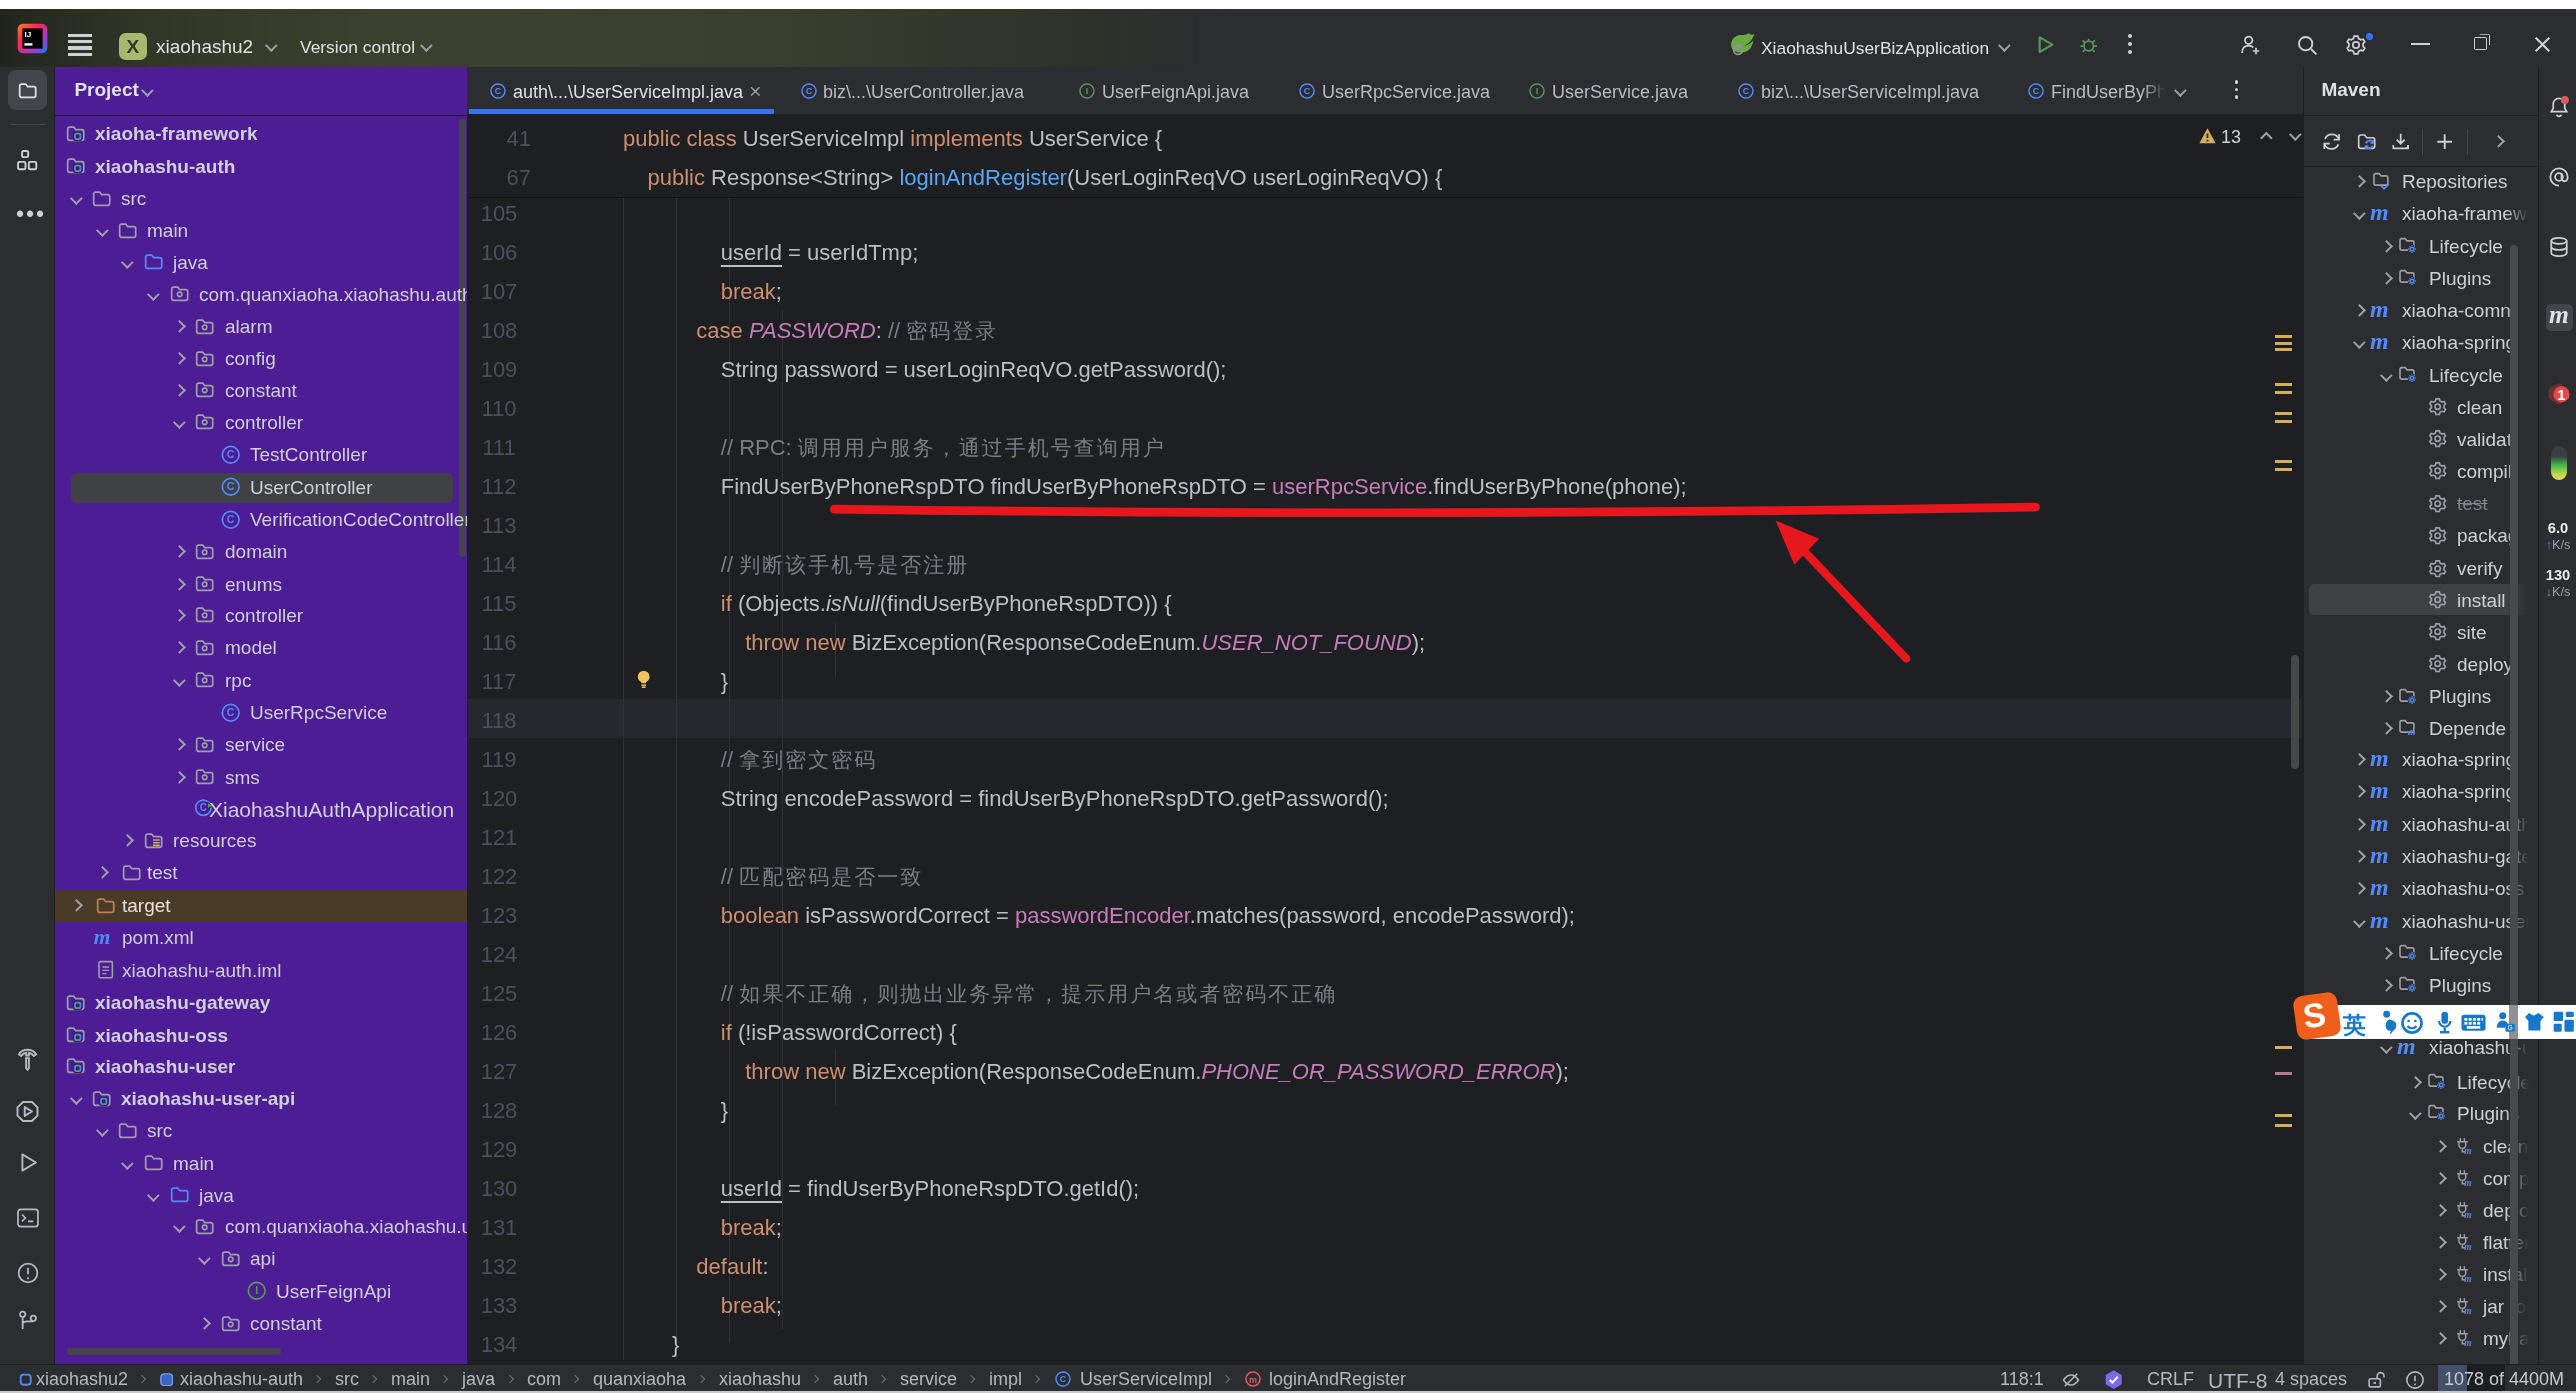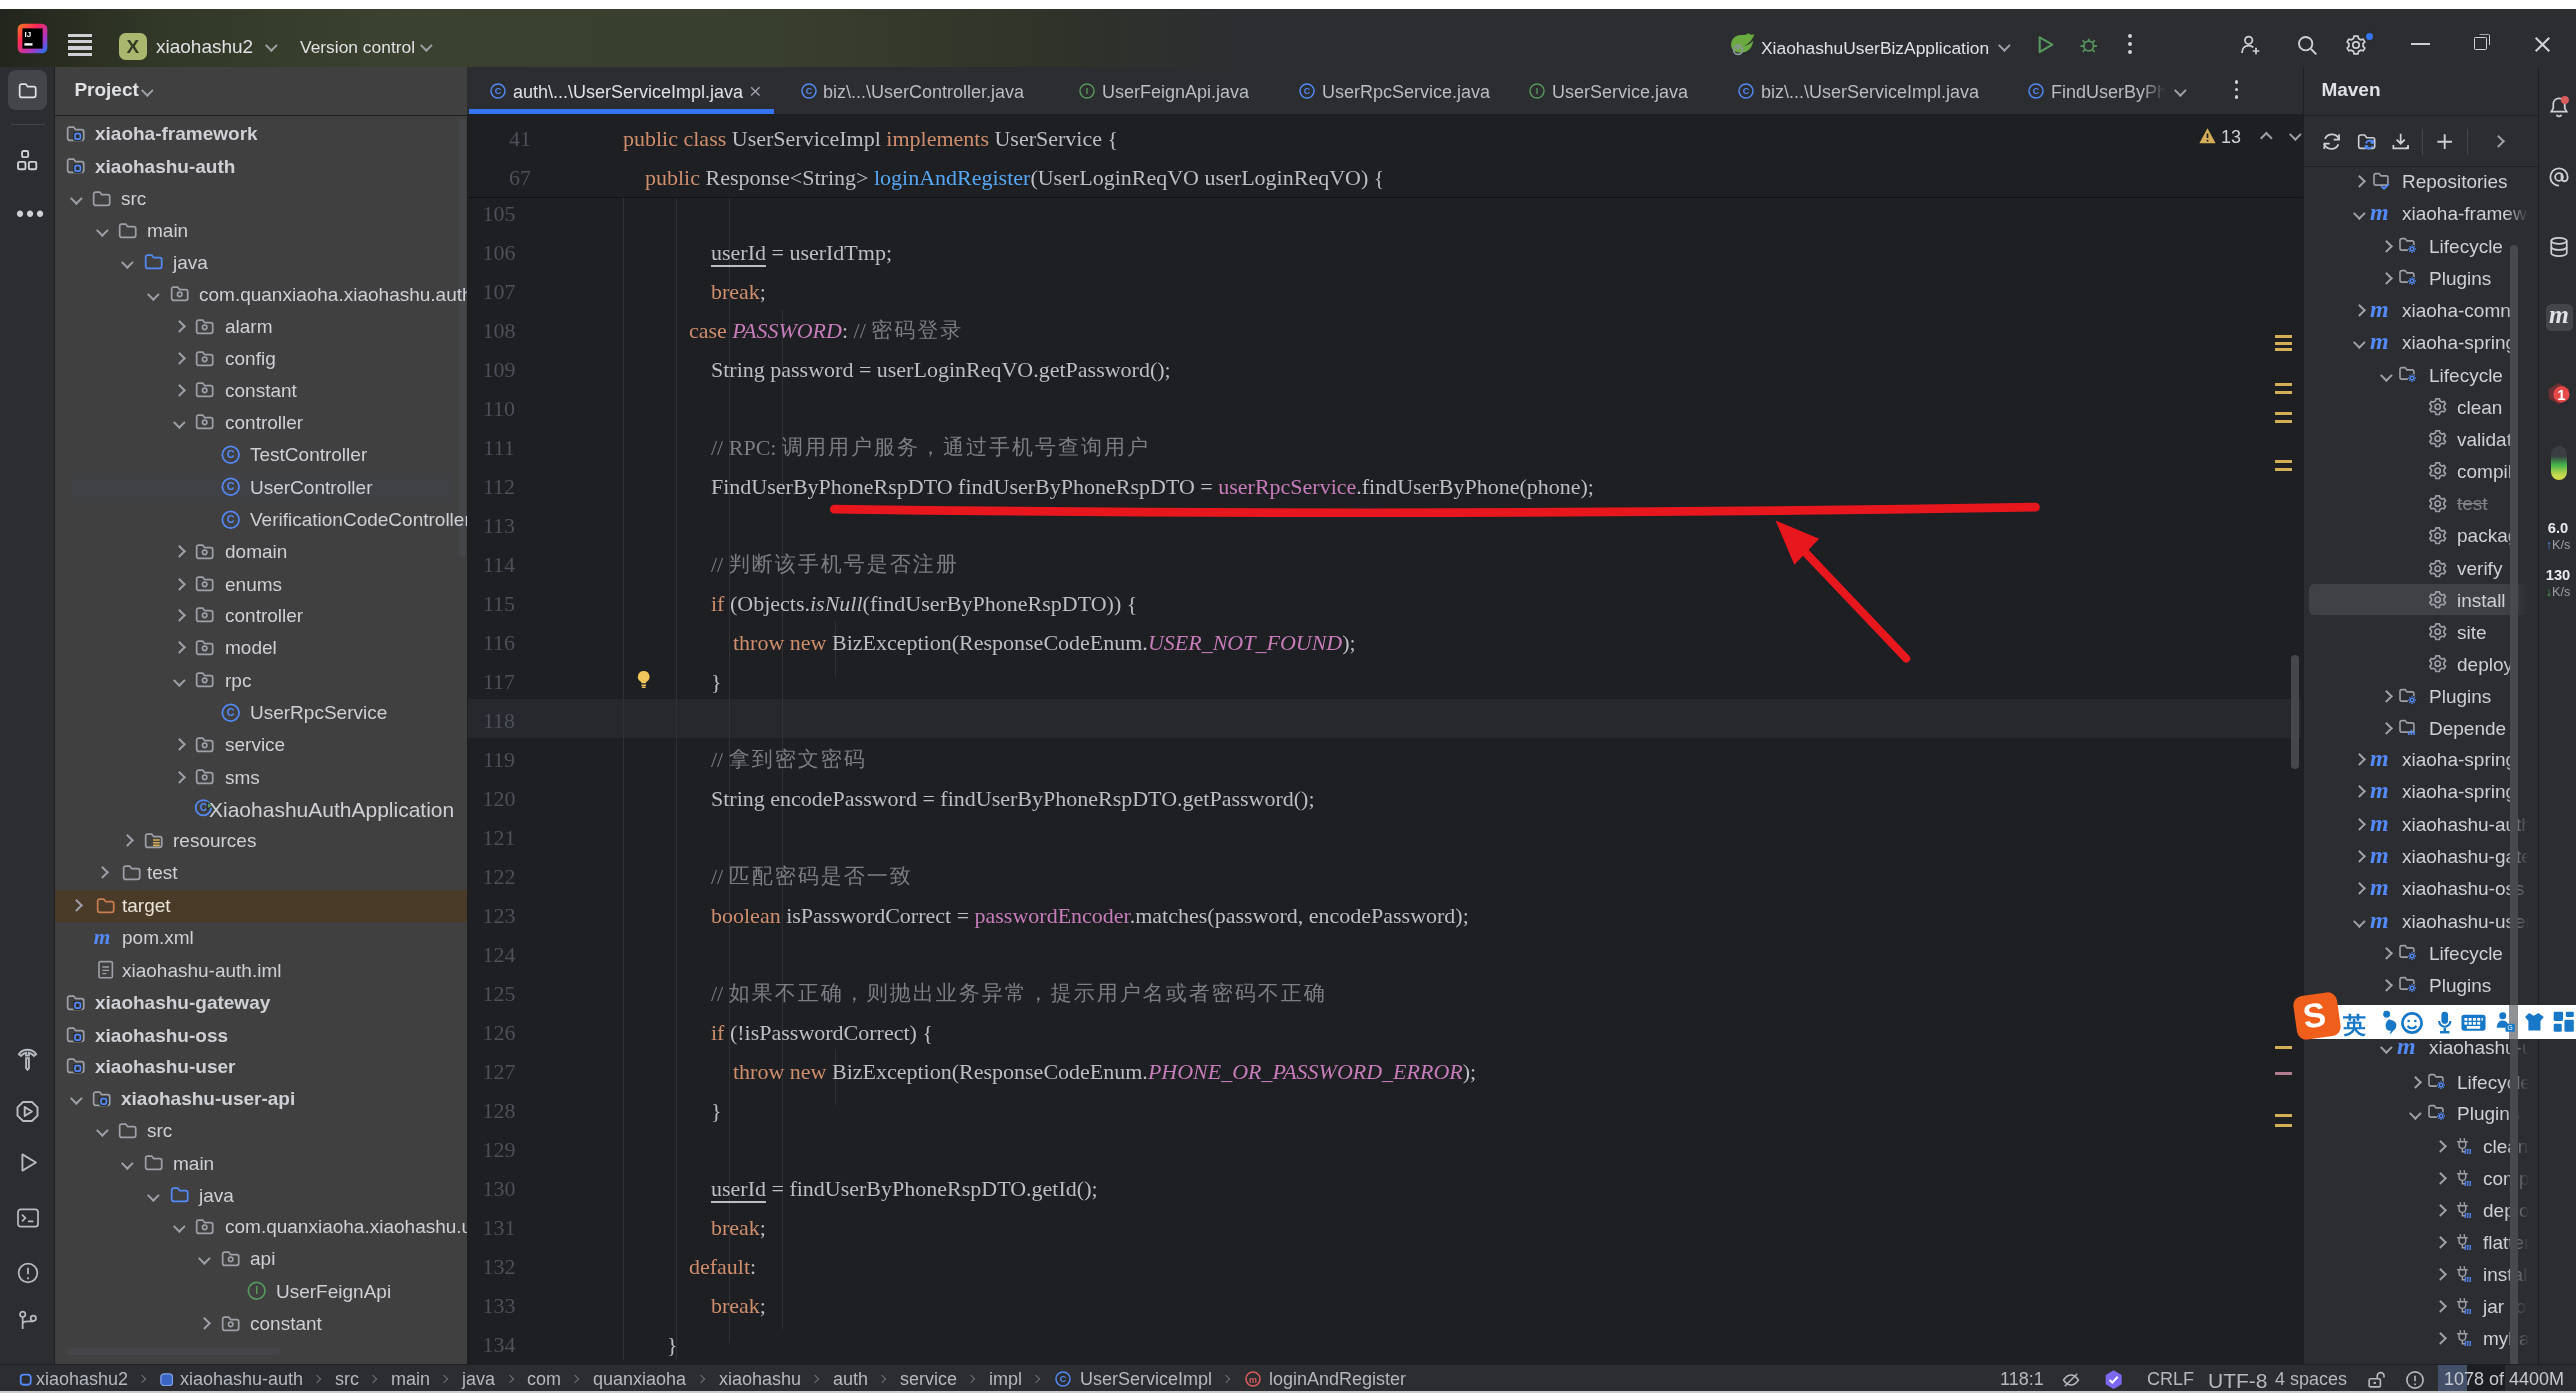--- a/index.html
+++ b/index.html
@@ -1,26 +1,26 @@
 <!DOCTYPE html>
 <html style="font-size:10.7px"><head><meta charset="utf-8"><style>
 *{margin:0;padding:0;box-sizing:border-box}
 html,body{width:2576px;height:1393px;overflow:hidden;background:#1e1f22}
 body{font-family:"Liberation Sans",sans-serif;color:#dfe1e5;position:relative}
 .abs{position:absolute}
 .white-top{left:0;top:0;width:2576px;height:8.7px;background:#fff}
 .titlebar{left:0;top:8.7px;width:2576px;height:58px;background:linear-gradient(90deg,#22251d 0%,#313827 6%,#3a412e 15%,#393f2e 30%,#2f3329 41%,#2b2d30 48%,#2b2d30 100%)}
 .leftstrip{left:0;top:67px;width:55px;height:1297px;background:#2b2d30;border-right:0.7px solid #1e1f22}
-.treepanel{left:55px;top:67px;width:412px;height:1297px;background:#404040}
+.treepanel{left:55px;top:67px;width:412px;height:1297px;background:#4c1d95}
 .editor{left:467px;top:67px;width:1836px;height:1297px;background:#1e1f22}
 .mavenpanel{left:2303px;top:67px;width:235px;height:1297px;background:#2b2d30;border-left:1.3px solid #1e1f22}
 .rightstrip{left:2538px;top:67px;width:38px;height:1297px;background:#2b2d30;border-left:0.7px solid #1e1f22}
 .statusbar{left:0;top:1364px;width:2576px;height:29px;background:#2b2d30;border-top:1.3px solid #1e1f22}
 .tabs{left:0;top:0;width:1836px;height:48px;background:#2b2d30;border-bottom:1.3px solid #1e1f22}
-.mono{font-family:Liberation Serif, serif;font-size:22px;line-height:39px;color:#bcbec4;white-space:pre}
+.mono{font-family:Liberation Sans, sans-serif;font-size:22px;line-height:39px;color:#bcbec4;white-space:pre}
 .k{color:#cf8e6d}.mtd{color:#56a8f5}.fld{color:#c77dbb}.cst{color:#c77dbb;font-style:italic}.cmt{color:#7a7e85}.ita{font-style:italic}
 .cjk{display:inline-block;width:23px;line-height:39px;height:39px;vertical-align:top;overflow:hidden;font-size:21px}
 .u{text-decoration:underline;text-underline-offset:4.7px}
 .chev{width:8.7px;height:8.7px;border-right:2px solid #9da0a8;border-bottom:2px solid #9da0a8;display:inline-block}
 .chev.right{transform:rotate(-45deg)}
 .chev.down{transform:rotate(45deg)}
 .guide{position:absolute;width:0.7px;background:#2f3135}
 svg{display:block}
 </style></head>
 <body>

